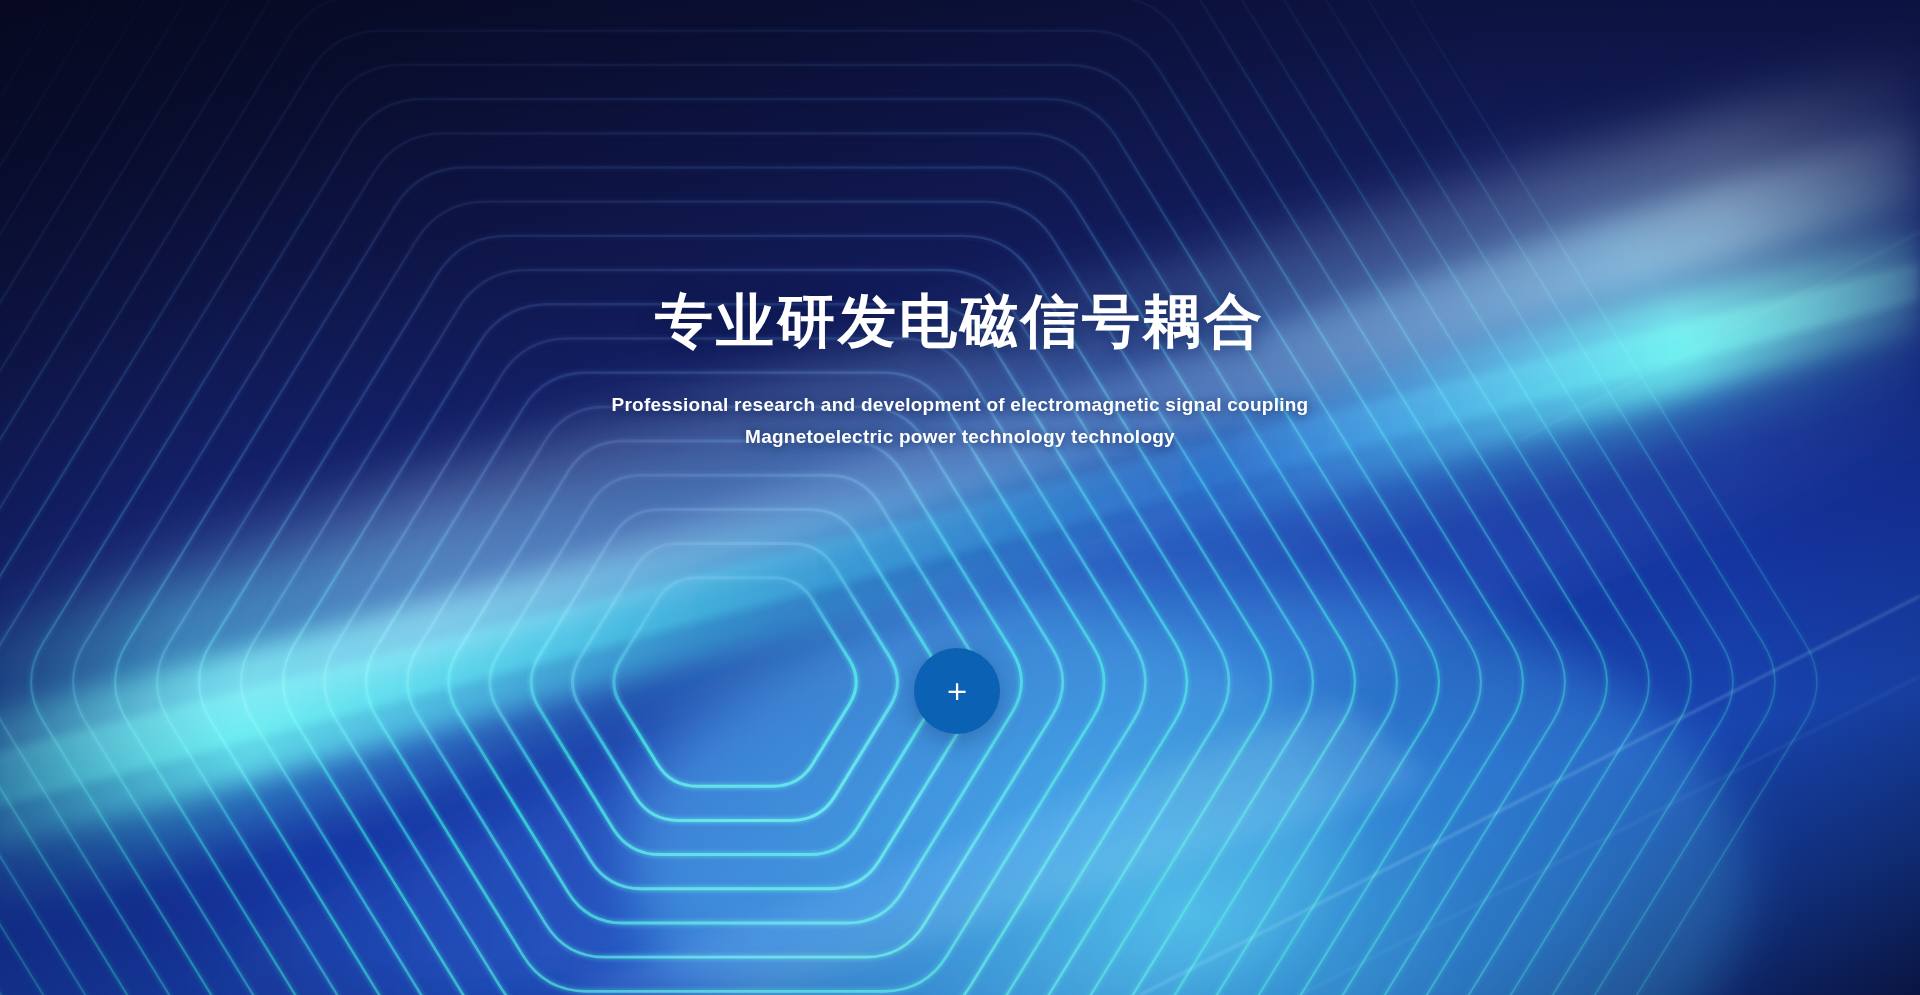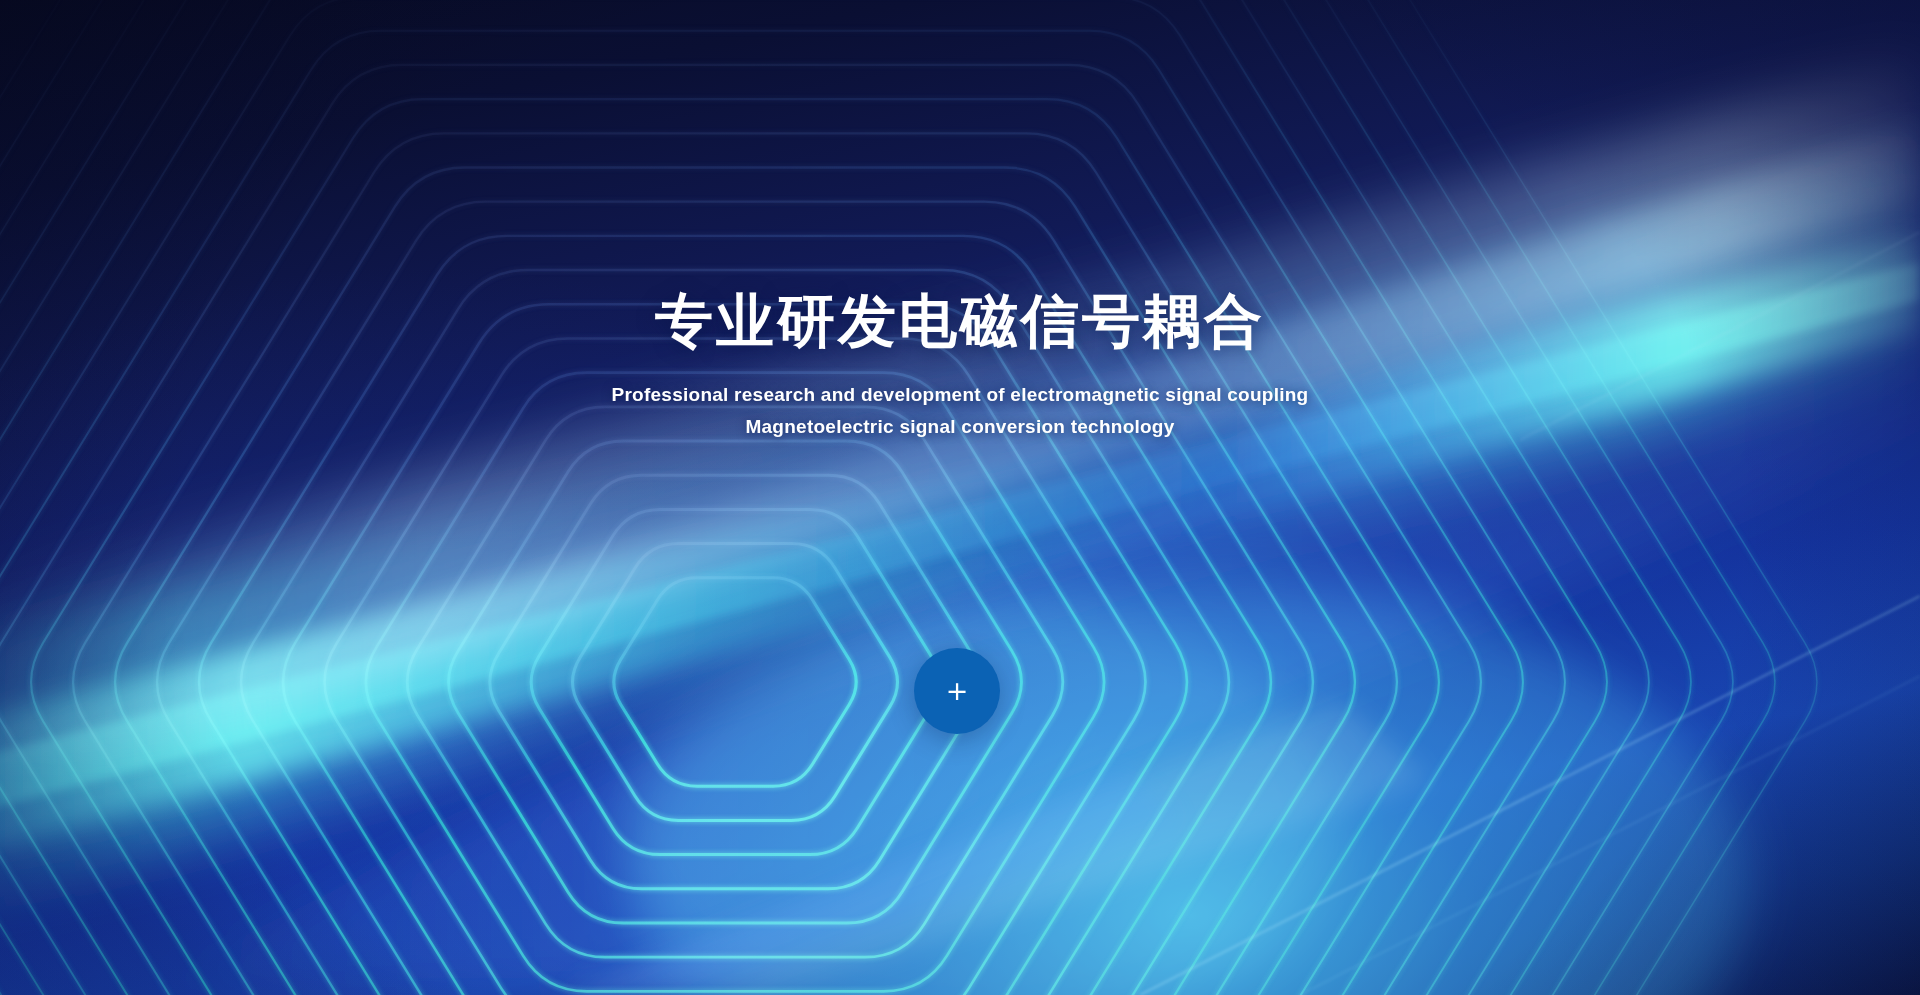--- a/index.html
+++ b/index.html
@@ -76,21 +76,21 @@
     font-weight: 700;
     line-height: 1.33;
     letter-spacing: 3px;
     margin: 0;
     text-shadow: 0 2px 18px rgba(6,20,70,0.55);
   }
   .hero-title .tl {
     display: block;
   }
   .hero-sub {
-    margin-top: 20px;
+    margin-top: 30px;
     color: #ffffff;
     font-size: 19px;
     font-weight: 600;
     line-height: 1.68;
     letter-spacing: 0.25px;
     text-shadow: 0 1px 10px rgba(6,20,70,0.6);
   }
   .hero-sub .sl { display: block; }
 
   
@@ -279,21 +279,21 @@
       <polygon points="1120,768 1180,820 690,995 560,995" fill="#2a52e0" opacity="0.22" filter="url(#blurMed)"></polygon>
     </g>
   </svg>
 
   <div class="hero-text">
     <h1 class="hero-title">
       <span class="tl">专业研发电磁信号耦合</span>
     </h1>
     <div class="hero-sub">
       <span class="sl">Professional research and development of electromagnetic signal coupling</span>
-      <span class="sl">Magnetoelectric signal conversion technology</span>
+      <span class="sl">Magnetoelectric power technology technology</span>
     </div>
   </div>
 
   <button class="plus-btn">
     <span class="glyph">+</span>
   </button>
 
   <div class="vignette"></div>
 </div>
 

